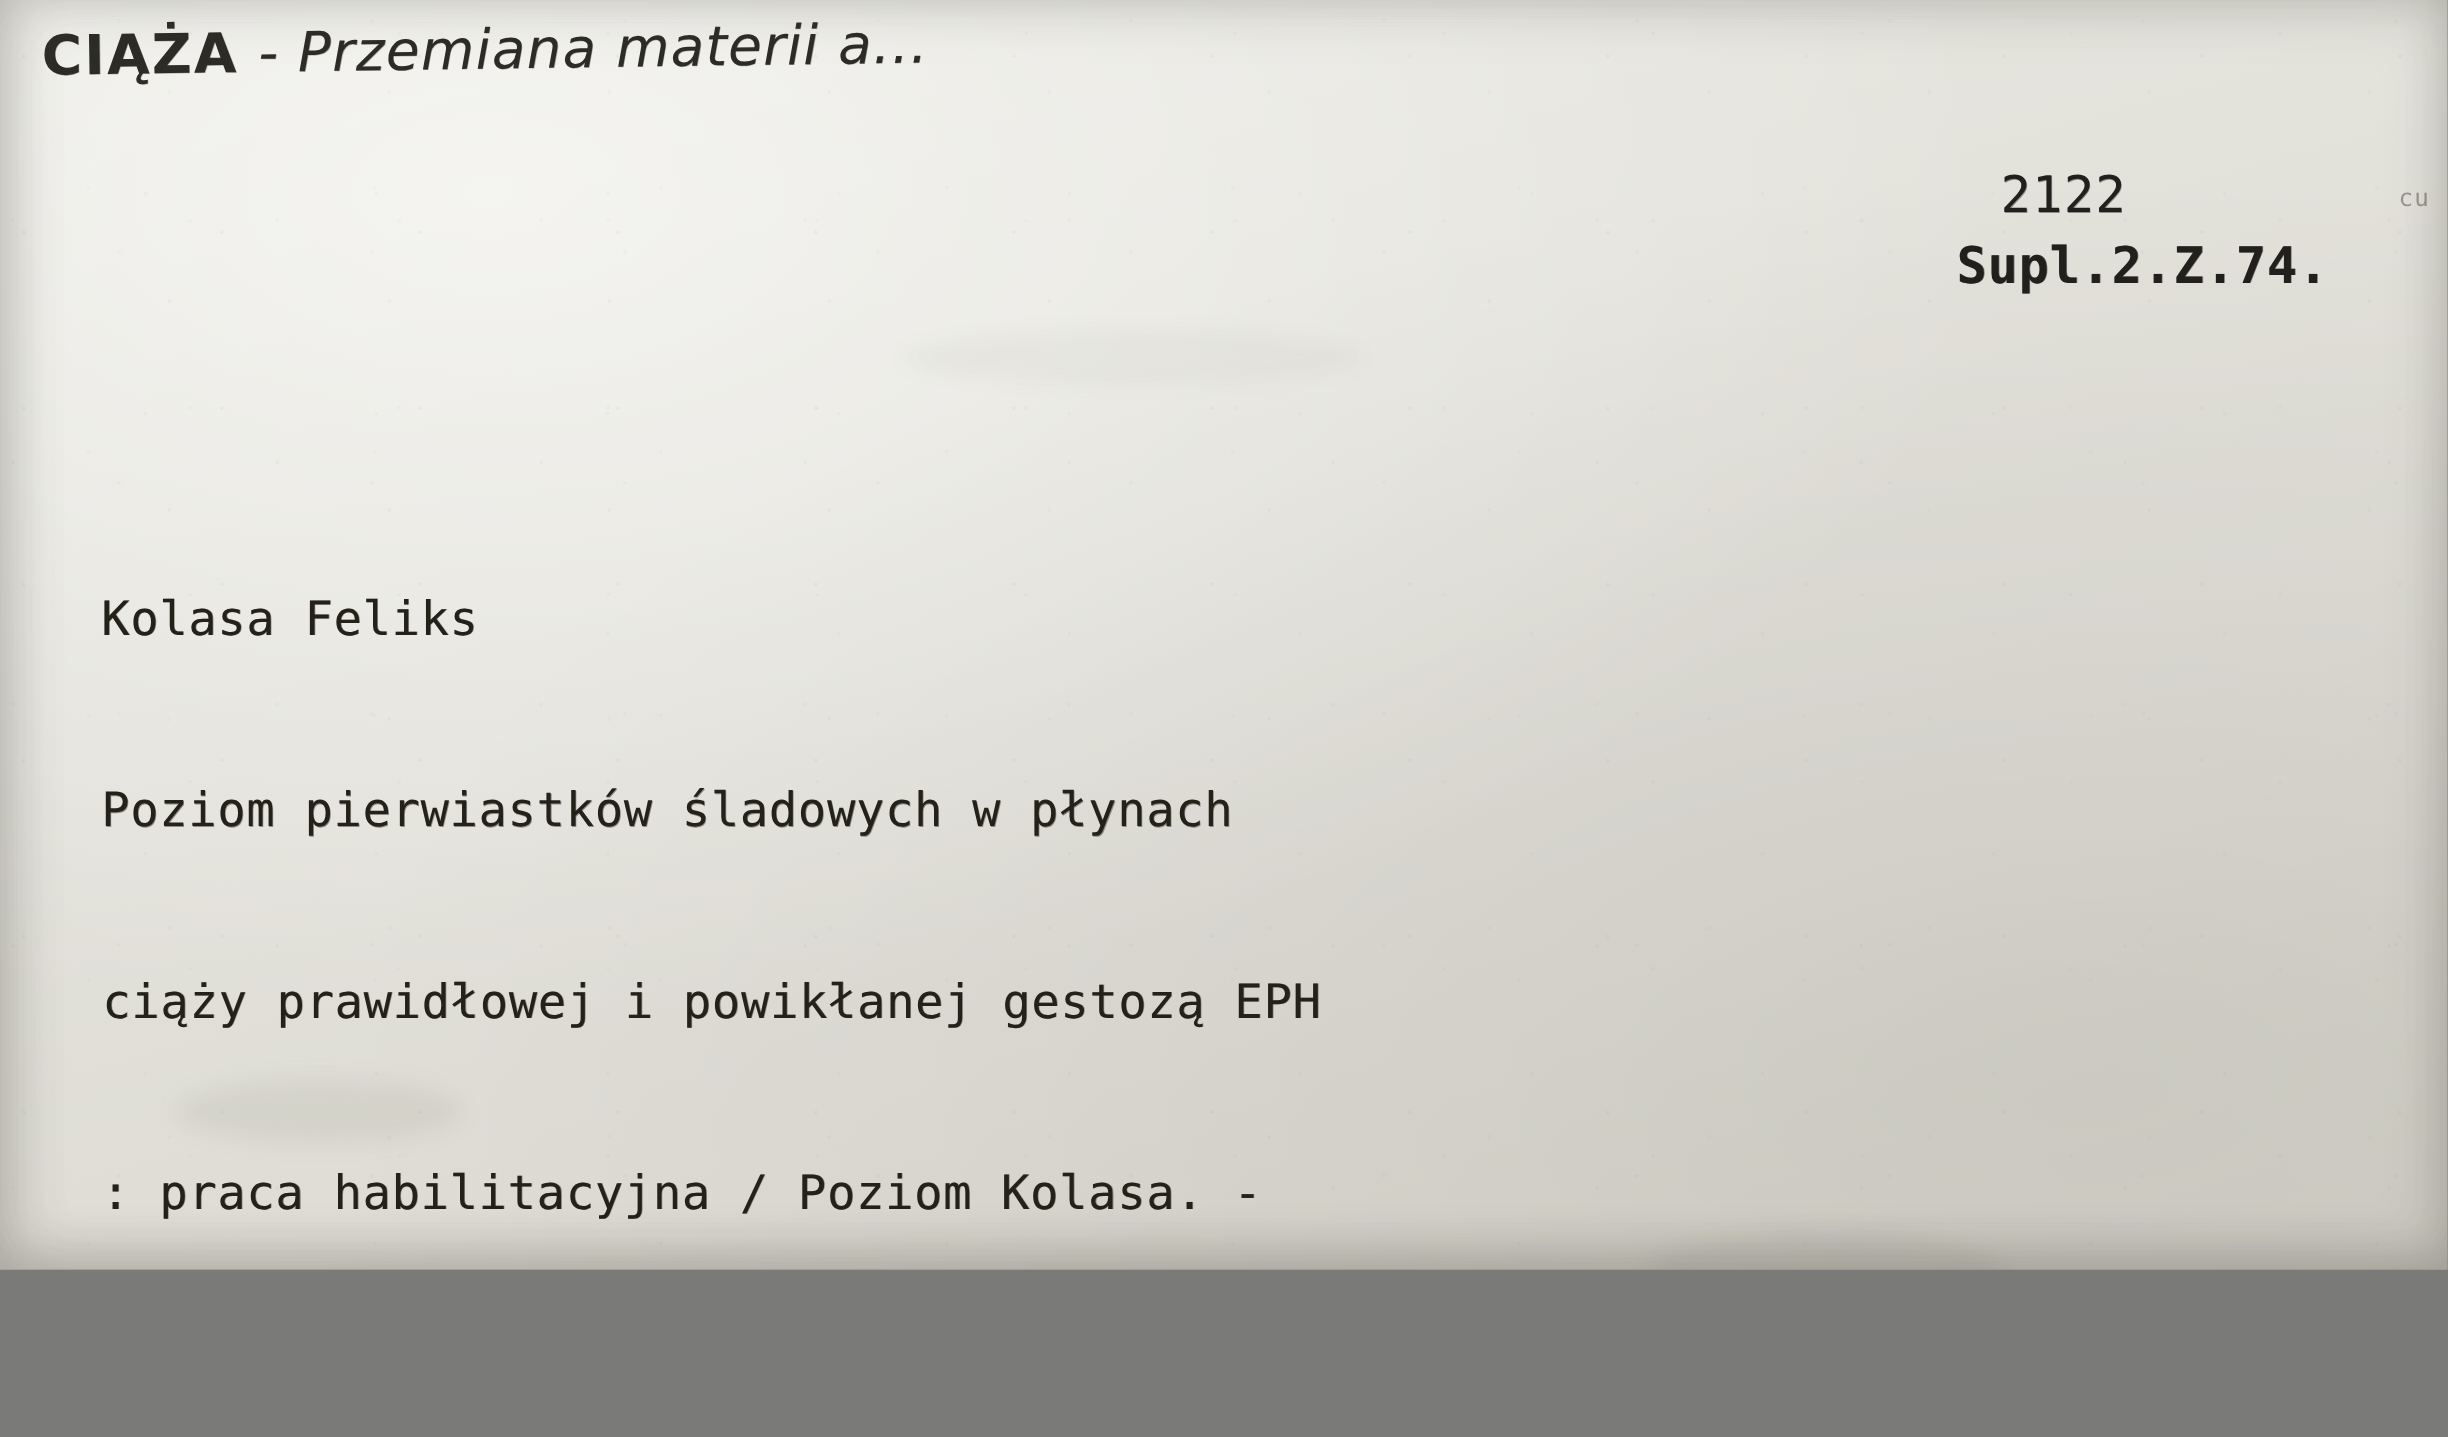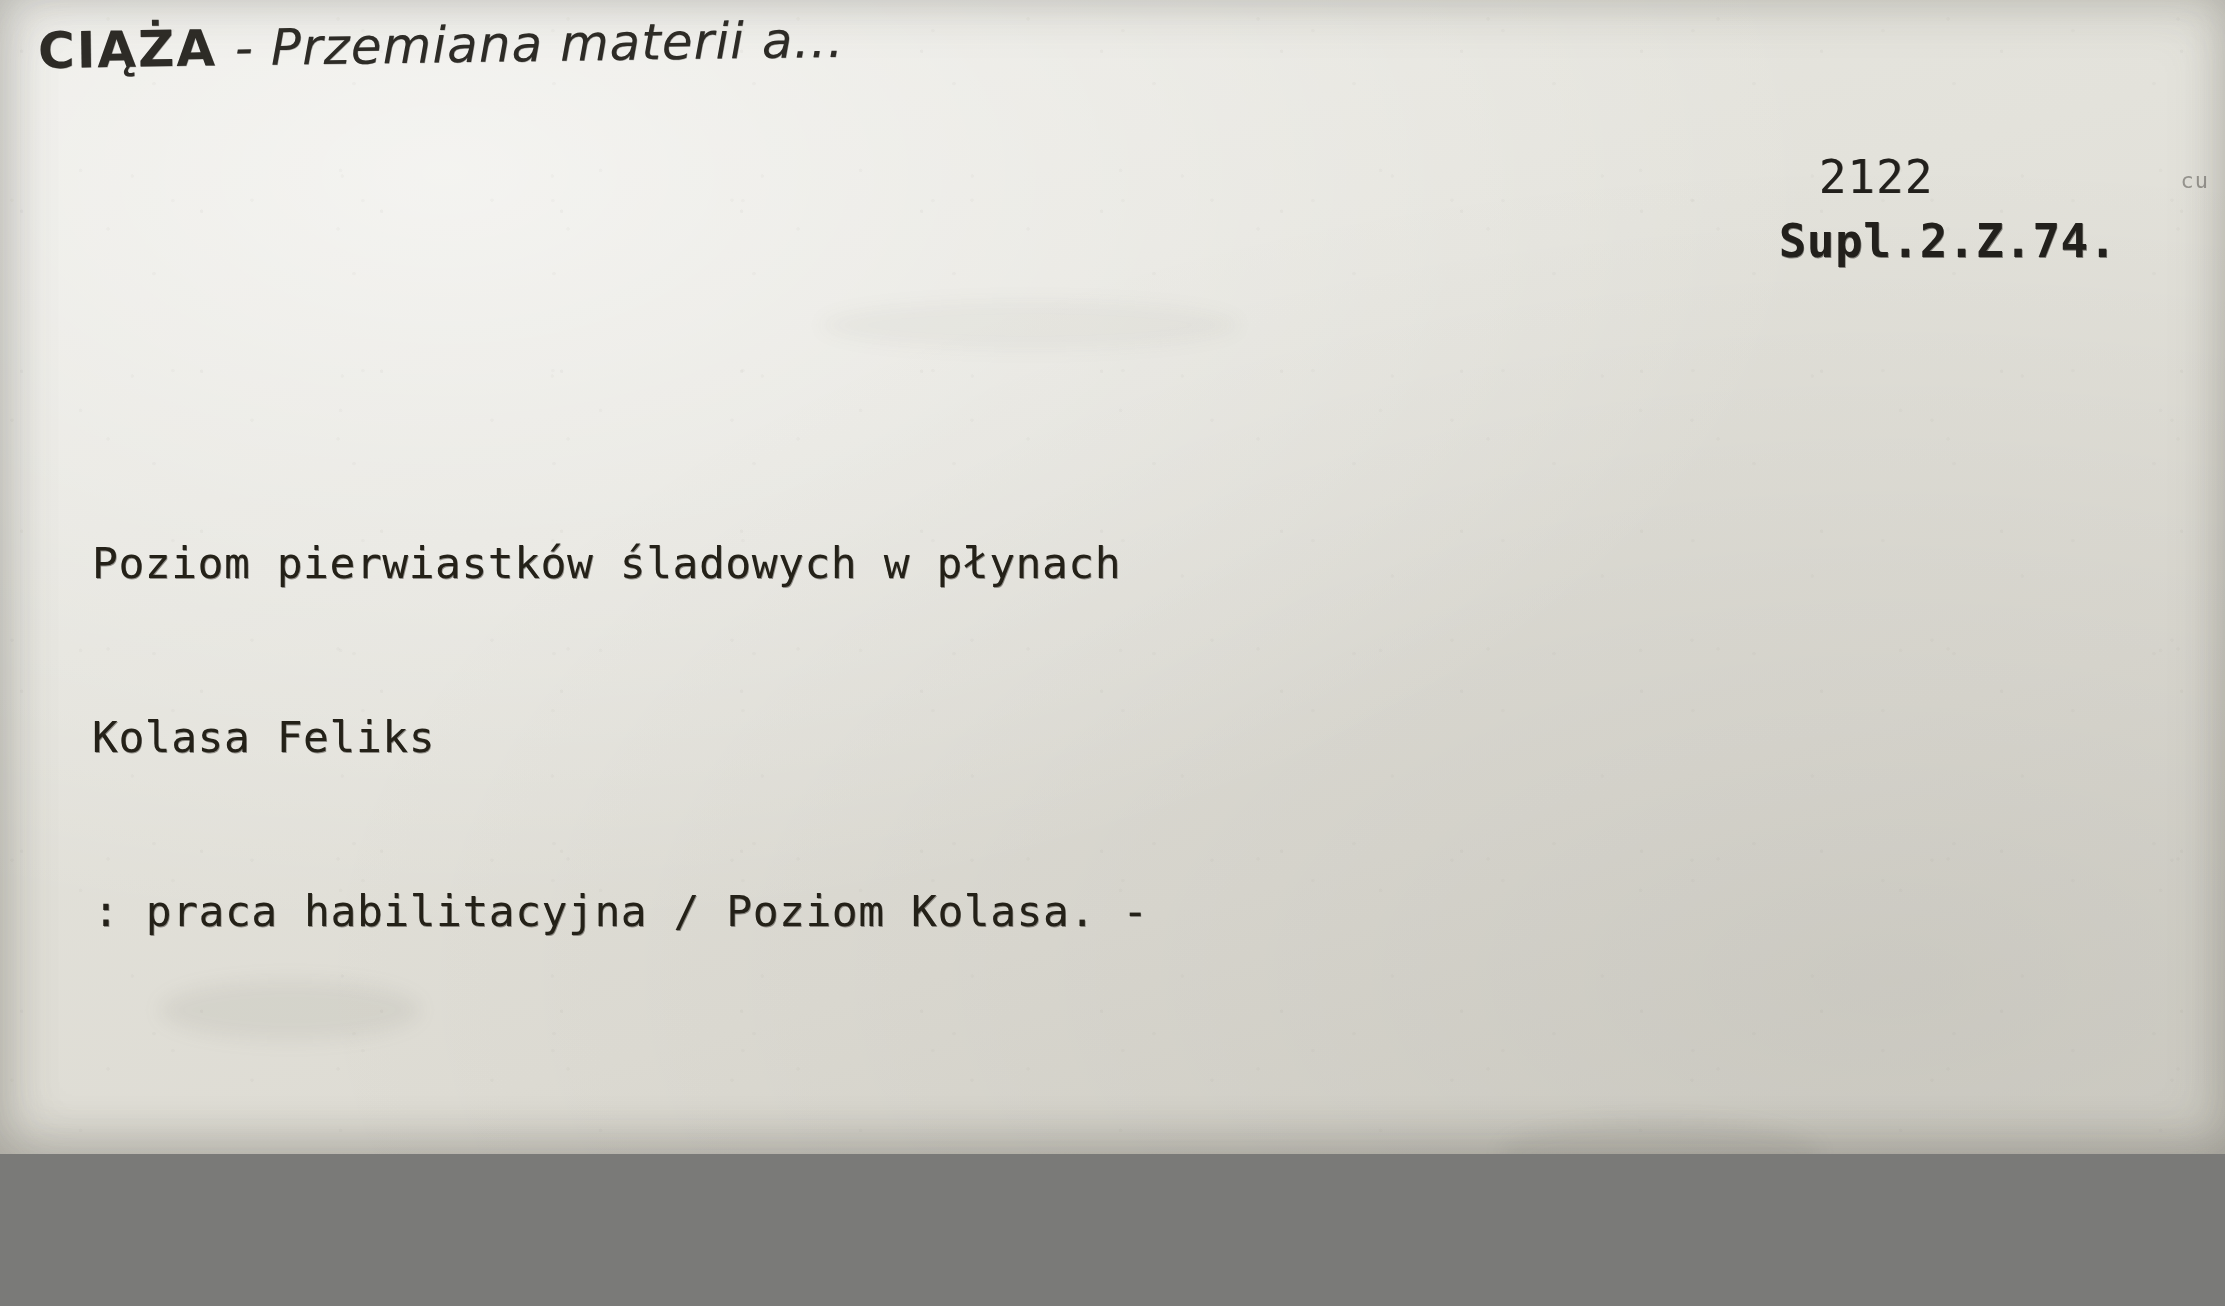--- a/index.html
+++ b/index.html
@@ -158,22 +158,23 @@
   </div>
 
   <div id="callnumber">
     <div id="call-top">2122</div>
     <div id="call-bottom">Supl.2.Z.74.</div>
   </div>
 
   <div id="faint-mark">cu</div>
 
   <div id="typedbody">
+    <span class="ln">Kolasa Feliks</span>
     <span class="ln">Poziom pierwiastków śladowych w płynach</span>
-    <span class="ln">Kolasa Feliks</span>
+    <span class="ln">ciąży prawidłowej i powikłanej gestozą EPH</span>
     <span class="ln">: praca habilitacyjna / Poziom Kolasa. -</span>
     
     
     
   </div>
 
   <div id="vignette"></div>
 </div>
 
 </body></html>

